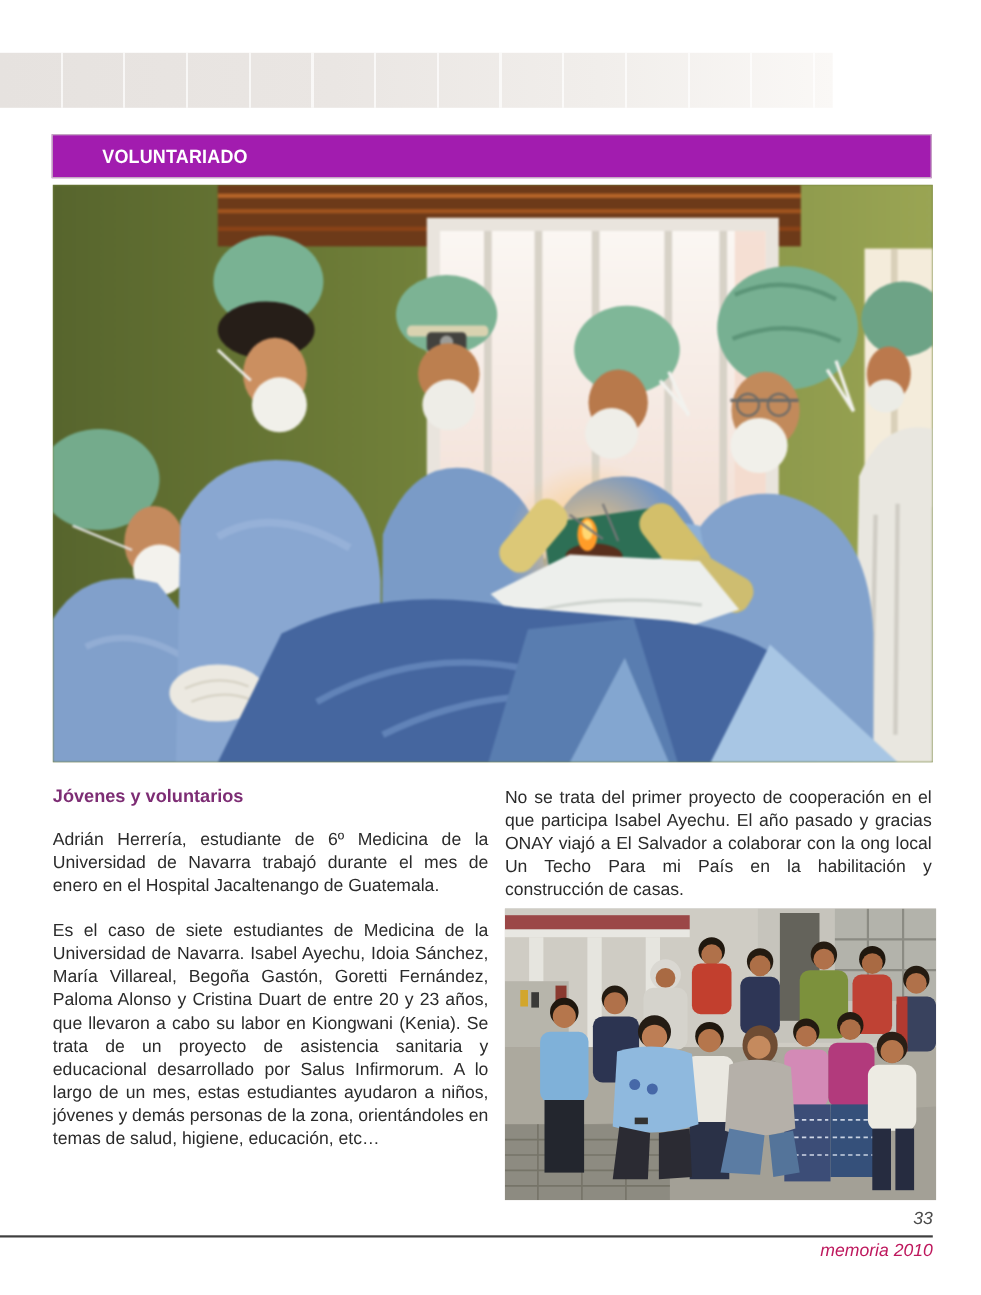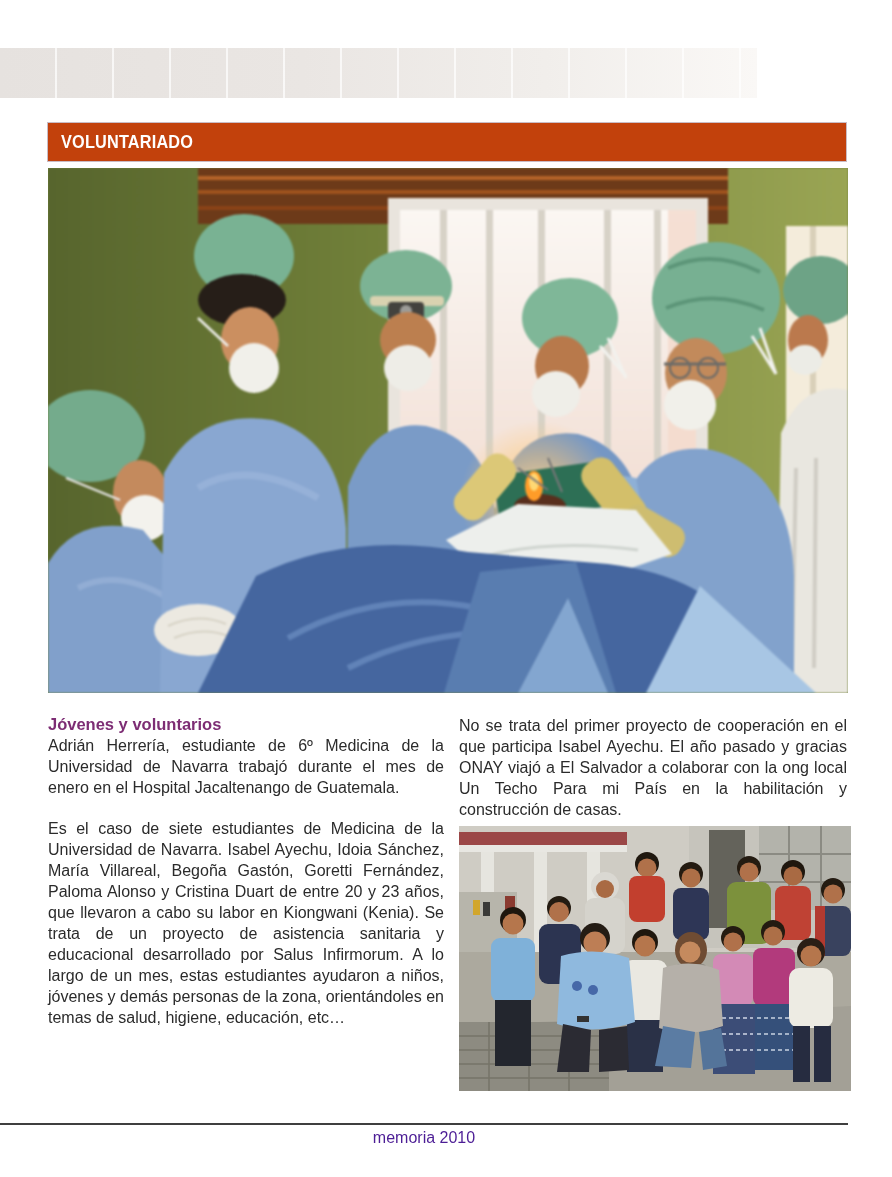--- a/index.html
+++ b/index.html
@@ -10,54 +10,54 @@
   
   .top-gradient{
     position:absolute;left:0;top:48px;width:757px;height:50px;
     background:
       repeating-linear-gradient(to right, rgba(255,255,255,0) 0 55px, rgba(255,255,255,.7) 55px 57px),
       linear-gradient(to right,#e6e2df 0%,#eae6e3 40%,#f1eeeb 72%,#faf8f6 100%);
   }
   
   .section-bar{
     position:absolute;left:47px;top:122px;width:800px;height:40px;
-    background:#c2410c;border:1px solid #c9bcc5;box-sizing:border-box;
+    background:#a21caf;border:1px solid #c9bcc5;box-sizing:border-box;padding-left:32px;
   }
   .section-label{
     display:inline-block;color:#ffffff;font-weight:bold;font-size:17.5px;
     line-height:38px;padding-left:14px;letter-spacing:.2px;
     transform:scaleX(.93);transform-origin:left center;
   }
   
   .photo-main{
     position:absolute;left:48px;top:168px;width:800px;height:525px;overflow:hidden;background:#74833e;
   }
   .photo-main svg{display:block;width:100%;height:100%;filter:blur(.8px) saturate(1.05);}
   .photo-children{
     width:392px;height:265px;overflow:hidden;background:#a3a096;margin-top:6px;
   }
   .photo-children svg{display:block;width:100%;height:100%;filter:blur(.7px);}
   
   .col{position:absolute;top:715px;color:#2b2b2b;font-size:16px;line-height:21px;}
   .col-left{left:48px;width:396px;}
   .col-right{left:459px;width:388px;}
   .col h2{
-    margin:0 0 1px 0;font-size:16.5px;line-height:19px;font-weight:bold;color:#7d2d74;
+    margin:0 0 19px 0;font-size:16.5px;line-height:19px;font-weight:bold;color:#7d2d74;
   }
   .col p{margin:0 0 20px 0;text-align:justify;}
   .col p:last-of-type{margin-bottom:0;}
   
   .page-number{
     position:absolute;left:0;top:1100px;width:848px;text-align:right;
     font-style:italic;font-size:16px;color:#4a4a4a;
   }
   .footer-rule{position:absolute;left:0;top:1123px;width:848px;height:2px;background:#3f3f3f;}
   .footer-title{
-    position:absolute;left:0;top:1129px;width:848px;text-align:center;
-    font-size:16px;color:#4c1d95;
+    position:absolute;left:0;top:1129px;width:848px;text-align:right;
+    font-style:italic;font-size:16px;color:#be185d;
   }
 </style>
 </head>
 <body>
 
 <div class="page">
 
   <div class="top-gradient"></div>
 
   <div class="section-bar">
@@ -314,16 +314,17 @@
           <circle cx="352" cy="126" r="14" fill="#2a1f16"></circle>
           <circle cx="352" cy="130" r="10.5" fill="#b5764c"></circle>
           <rect x="330" y="142" width="44" height="60" rx="10" fill="#edebe3"></rect>
           <rect x="334" y="200" width="17" height="56" fill="#262c40"></rect>
           <rect x="355" y="200" width="17" height="56" fill="#262c40"></rect>
         </g>
       </svg>
     </div>
   </div>
 
+  <div class="page-number">33</div>
   <div class="footer-rule"></div>
   <div class="footer-title">memoria 2010</div>
 
 </div>
 
 </body></html>

